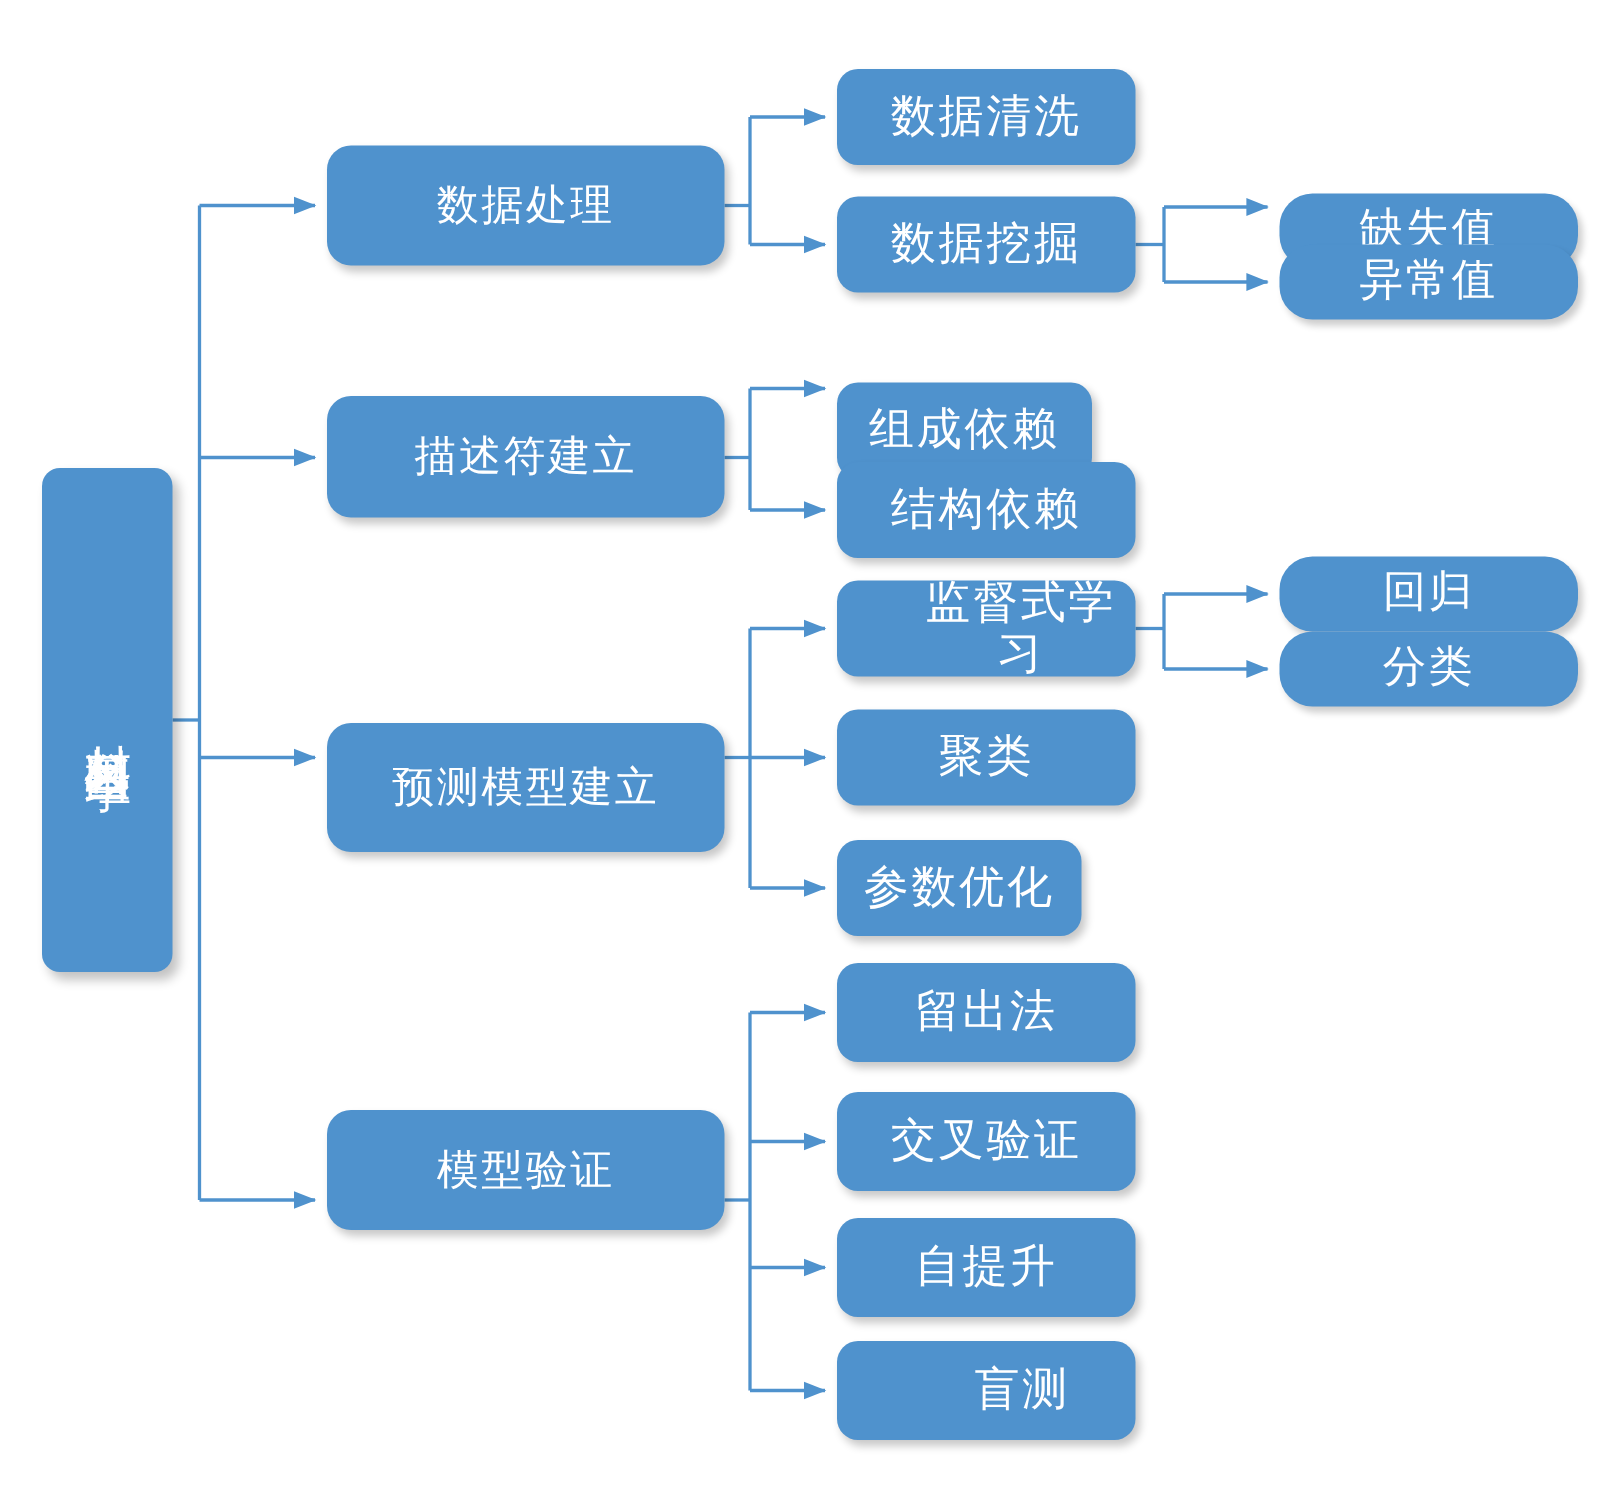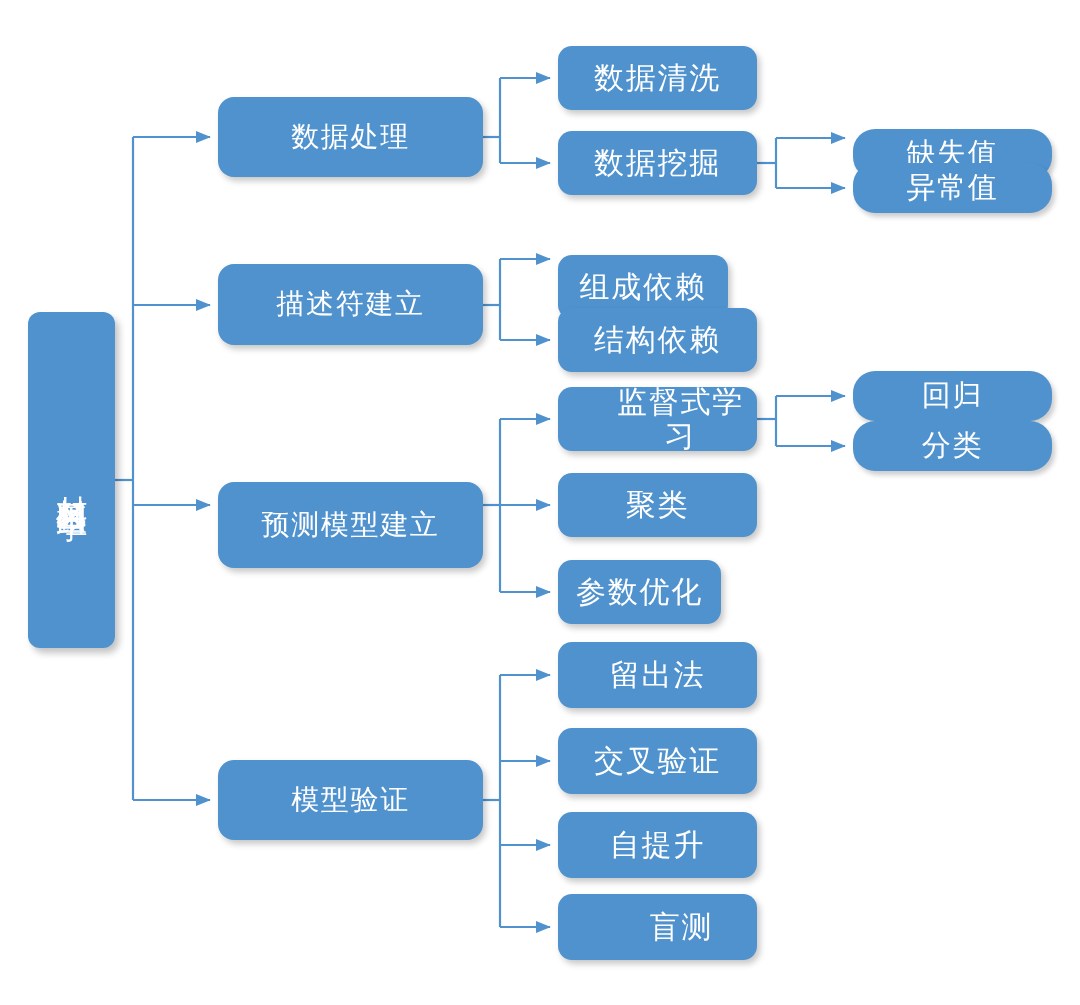--- a/index.html
+++ b/index.html
@@ -138,21 +138,21 @@
 
   <div class="node lvl1" style="left:218px; top:97px; width:265px; height:80px;">
     <span>数据处理</span>
   </div>
   <div class="node lvl1" style="left:218px; top:264px; width:265px; height:81px;">
     <span>描述符建立</span>
   </div>
   <div class="node lvl1" style="left:218px; top:482px; width:265px; height:86px;">
     <span>预测模型建立</span>
   </div>
-  <div class="node lvl1" style="left:218px; top:760px; width:265px; height:80px;">
+  <div class="node lvl1" style="left:218px; top:740px; width:265px; height:80px;">
     <span>模型验证</span>
   </div>
 
   <div class="node lvl2" style="left:558px; top:46px; width:199px; height:64px;">
     <span>数据清洗</span>
   </div>
   <div class="node lvl2" style="left:558px; top:131px; width:199px; height:64px;">
     <span>数据挖掘</span>
   </div>
 

